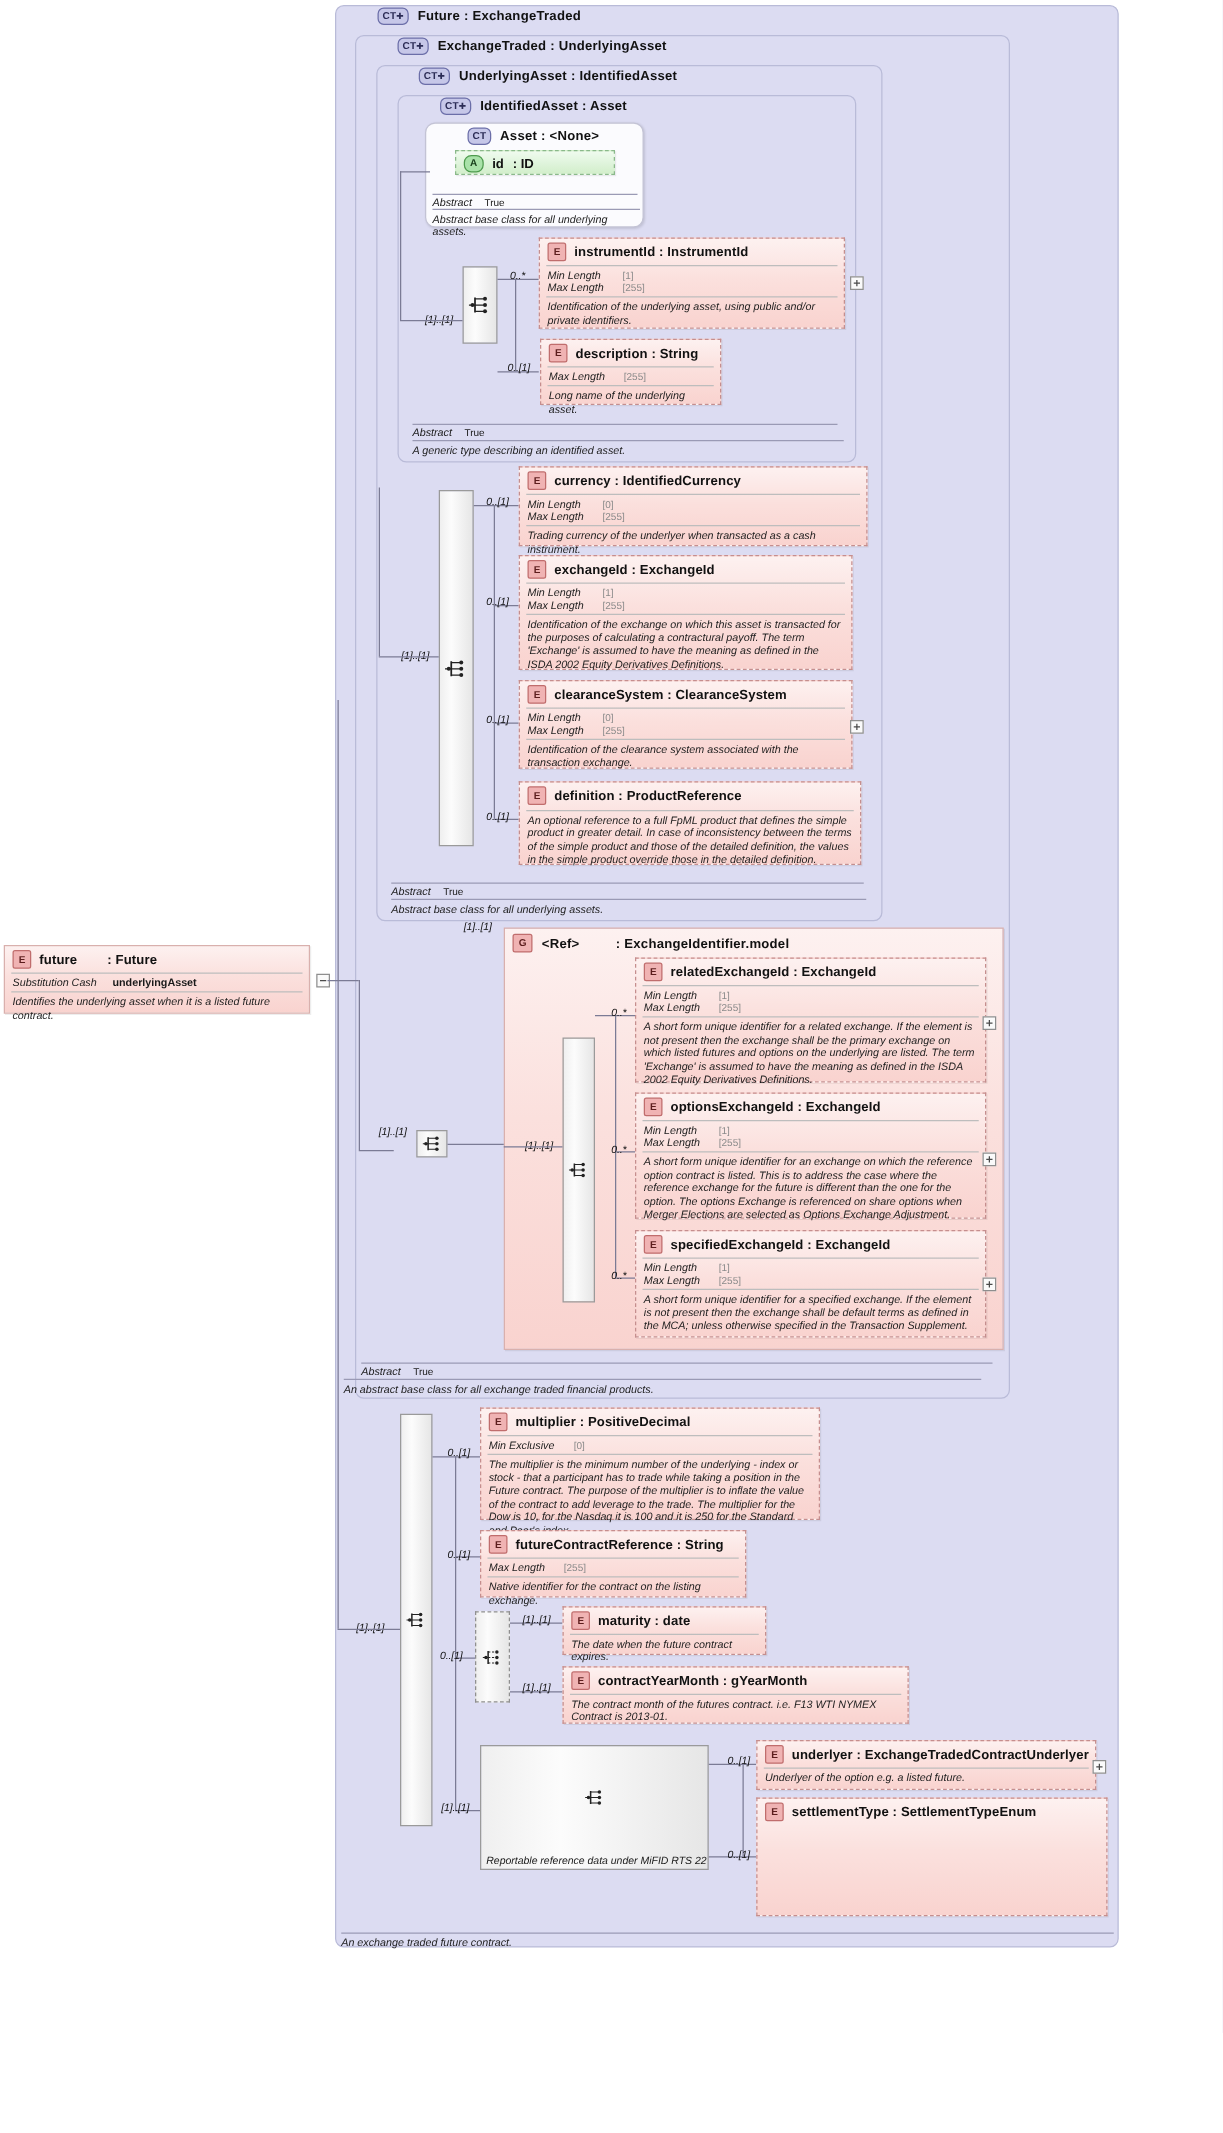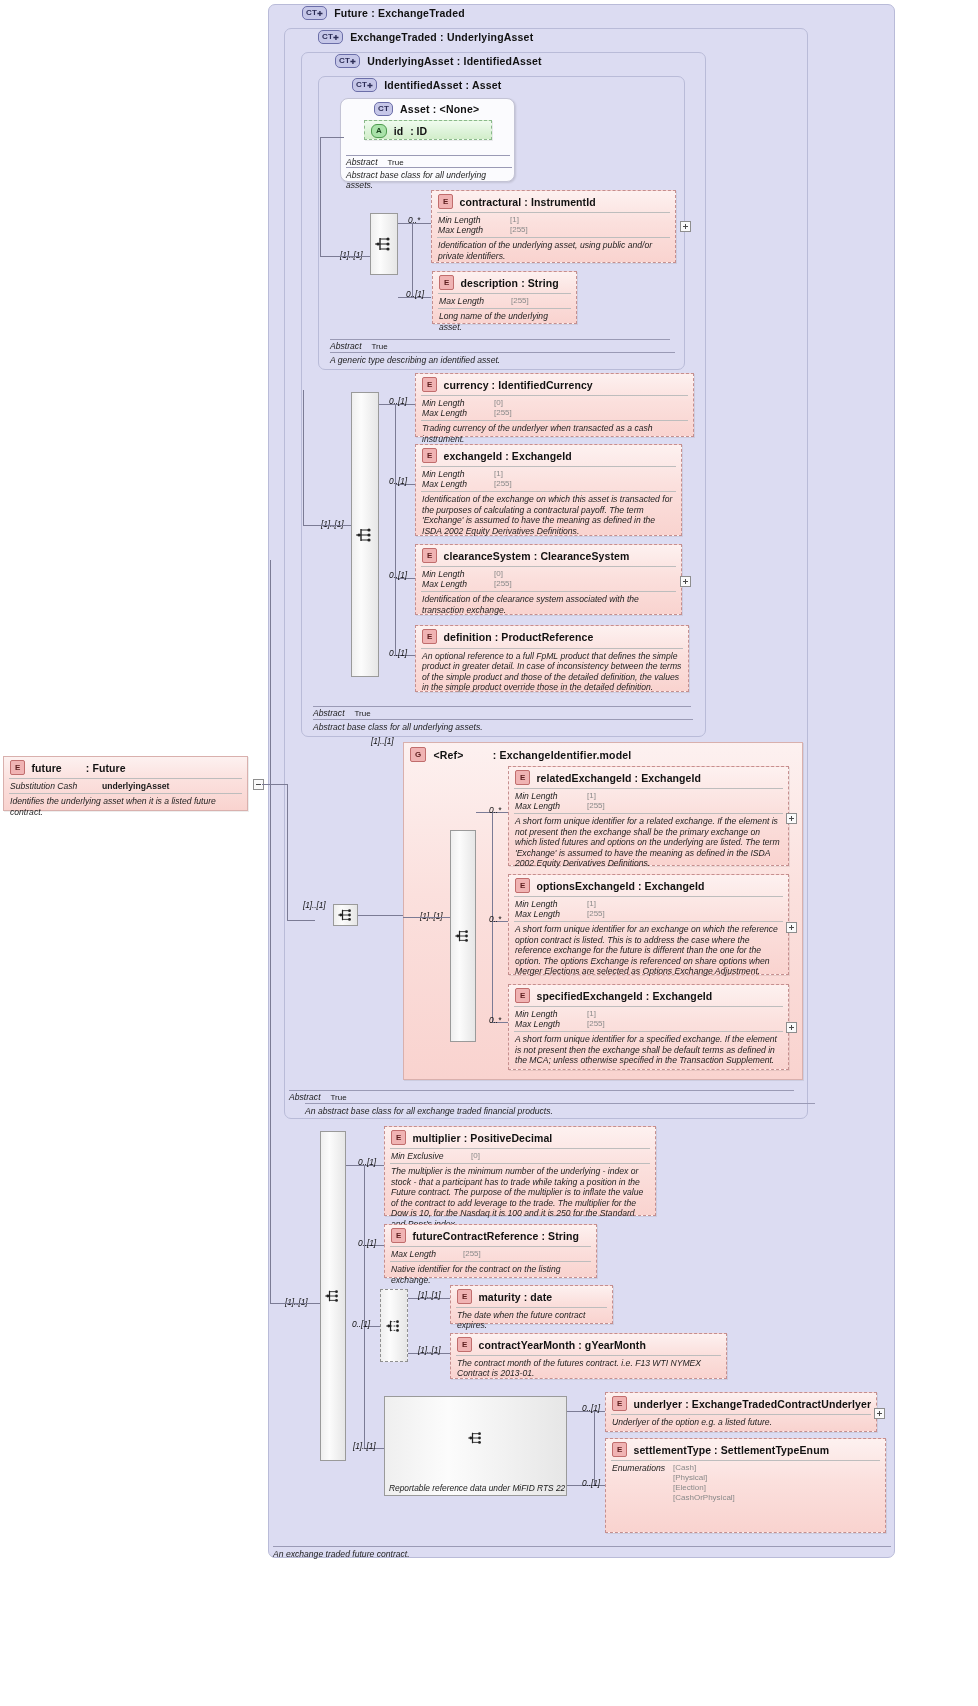--- a/index.html
+++ b/index.html
@@ -53,21 +53,21 @@
   }
   .ebox.solid{border:1px solid #d9b0ad;}
   .ebox .etitle{
     display:flex;align-items:center;gap:6px;
     padding:3px 6px 3px 6px;font-size:10.5px;font-weight:bold;color:#111;
     white-space:nowrap;letter-spacing:.1px;
   }
   .ebox .facets{
     border-top:1px solid #bdbdbd;margin:0 5px;padding:2px 1px 2px 1px;
   }
-  .ebox .facet-row{display:flex;align-items:center;gap:14px;line-height:1.18;}
+  .ebox .facet-row{display:flex;align-items:flex-end;gap:2px;line-height:1.18;}
   .ebox .facet-name{font-style:italic;font-size:8.6px;color:#1d1d1d;min-width:58px;}
   .ebox .facet-val{font-size:8px;color:#8a8a8a;}
   .ebox .desc{
     border-top:1px solid #bdbdbd;margin:0 5px;padding:2px 1px 3px 1px;
     font-style:italic;font-size:8.6px;line-height:1.22;color:#1d1d1d;
   }
 
   
   .abox{
     position:absolute;box-sizing:border-box;
@@ -200,21 +200,21 @@
 <div class="ln lnv" style="left:320px;top:137px;height:119px;"></div>
 <div class="ln lnh" style="left:320px;top:137px;width:24px;"></div>
 <div class="ln lnh" style="left:398px;top:223px;width:33px;"></div>
 <div class="ln lnh" style="left:398px;top:297px;width:33px;"></div>
 <div class="ln lnv" style="left:412px;top:223px;height:74px;"></div>
 
 <div class="card" style="left:408px;top:215px;">0..*</div>
 <div class="ebox" style="left:431px;top:190px;width:245px;height:73px;">
   <div class="etitle">
     <span class="badge el">E</span>
-    <span>contractural : InstrumentId</span>
+    <span>instrumentId : InstrumentId</span>
   </div>
   <div class="facets">
     <div class="facet-row">
       <span class="facet-name">Min Length</span>
       <span class="facet-val">[1]</span>
     </div>
     <div class="facet-row">
       <span class="facet-name">Max Length</span>
       <span class="facet-val">[255]</span>
     </div>
@@ -461,21 +461,21 @@
     </div>
   </div>
   <div class="desc">A short form unique identifier for a specified exchange. If the element is not present then the exchange shall be default terms as defined in the MCA; unless otherwise specified in the Transaction Supplement.</div>
 </div>
 <div class="plus" style="left:786px;top:1022px;"></div>
 
 <div class="absrow" style="left:289px;top:1090px;width:505px;">
   <span class="k">Abstract</span>
   <span class="v">True</span>
 </div>
-<div class="descrow" style="left:305px;top:1103px;width:510px;">An abstract base class for all exchange traded financial products.</div>
+<div class="descrow" style="left:275px;top:1103px;width:510px;">An abstract base class for all exchange traded financial products.</div>
 
 <div class="seq" style="left:320px;top:1131px;width:26px;height:330px;">
   <svg class="glyph" width="16" height="14" viewBox="0 0 18 16">
     <line x1="0" y1="8" x2="5" y2="8" stroke="#222" stroke-width="1"></line>
     <circle cx="3" cy="8" r="1.6" fill="#222"></circle>
     <line x1="5" y1="2" x2="5" y2="14" stroke="#222" stroke-width="1.4"></line>
     <line x1="5" y1="3" x2="12" y2="3" stroke="#222" stroke-width="1"></line>
     <line x1="5" y1="8" x2="12" y2="8" stroke="#222" stroke-width="1"></line>
     <line x1="5" y1="13" x2="12" y2="13" stroke="#222" stroke-width="1"></line>
     <circle cx="13" cy="3" r="1.6" fill="#222"></circle>
@@ -586,26 +586,15 @@
   <div class="desc" style="border-top:1px solid #bdbdbd;">Underlyer of the option e.g. a listed future.</div>
 </div>
 <div class="plus" style="left:874px;top:1408px;"></div>
 
 <div class="card" style="left:582px;top:1478px;">0..[1]</div>
 <div class="ebox" style="left:605px;top:1438px;width:281px;height:95px;">
   <div class="etitle">
     <span class="badge el">E</span>
     <span>settlementType : SettlementTypeEnum</span>
   </div>
-  <div class="facets">
-    <div class="enum-wrap">
-      <span class="enum-label">Enumerations</span>
-      <span class="enumlist">
-        <span>[Cash]</span><br>
-        <span>[Physical]</span><br>
-        <span>[Election]</span><br>
-        <span>[CashOrPhysical]</span>
-      </span>
-    </div>
-  </div>
 </div>
 
 <div class="descrow" style="left:273px;top:1546px;width:618px;">An exchange traded future contract.</div>
 
 </body></html>

